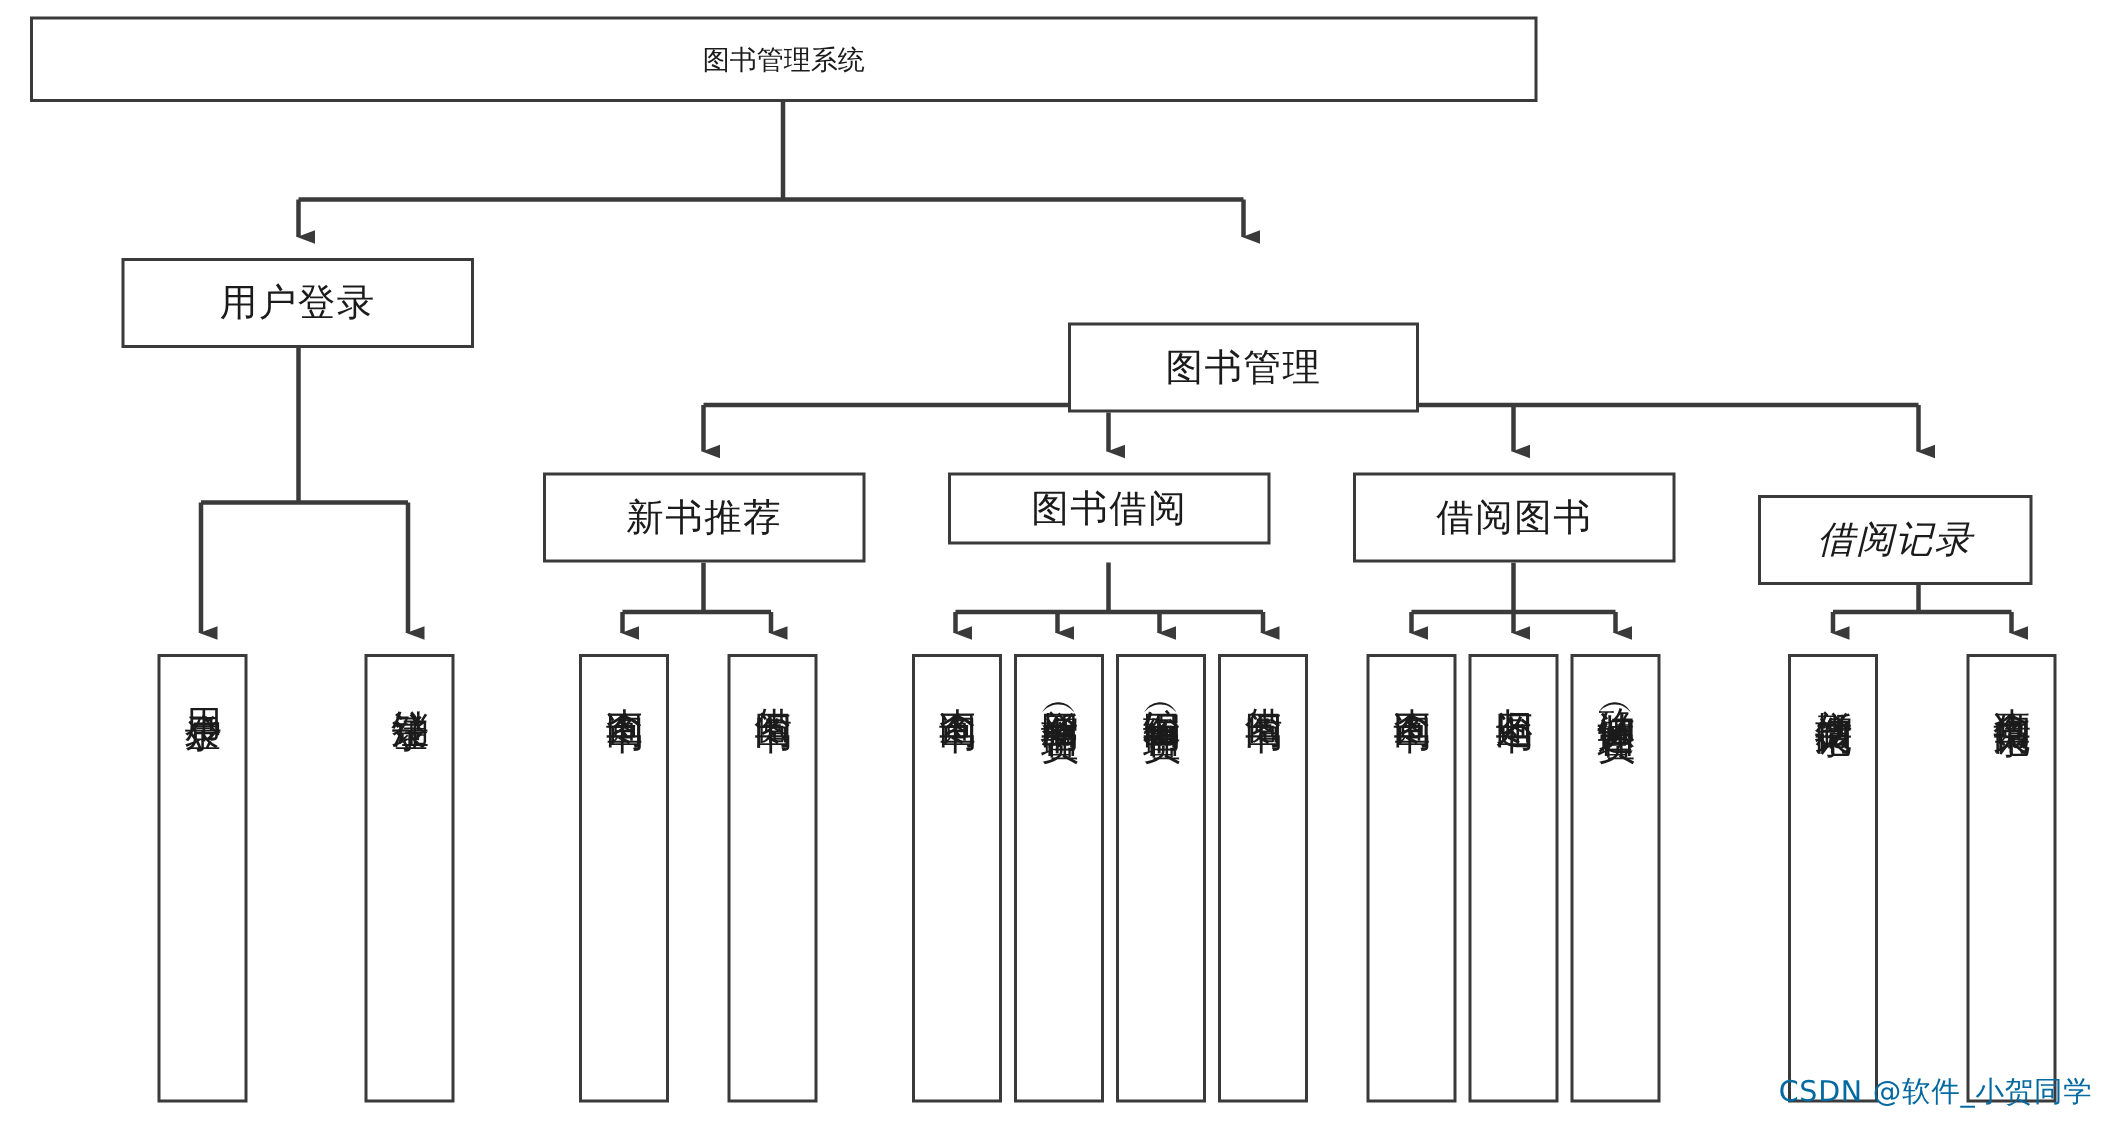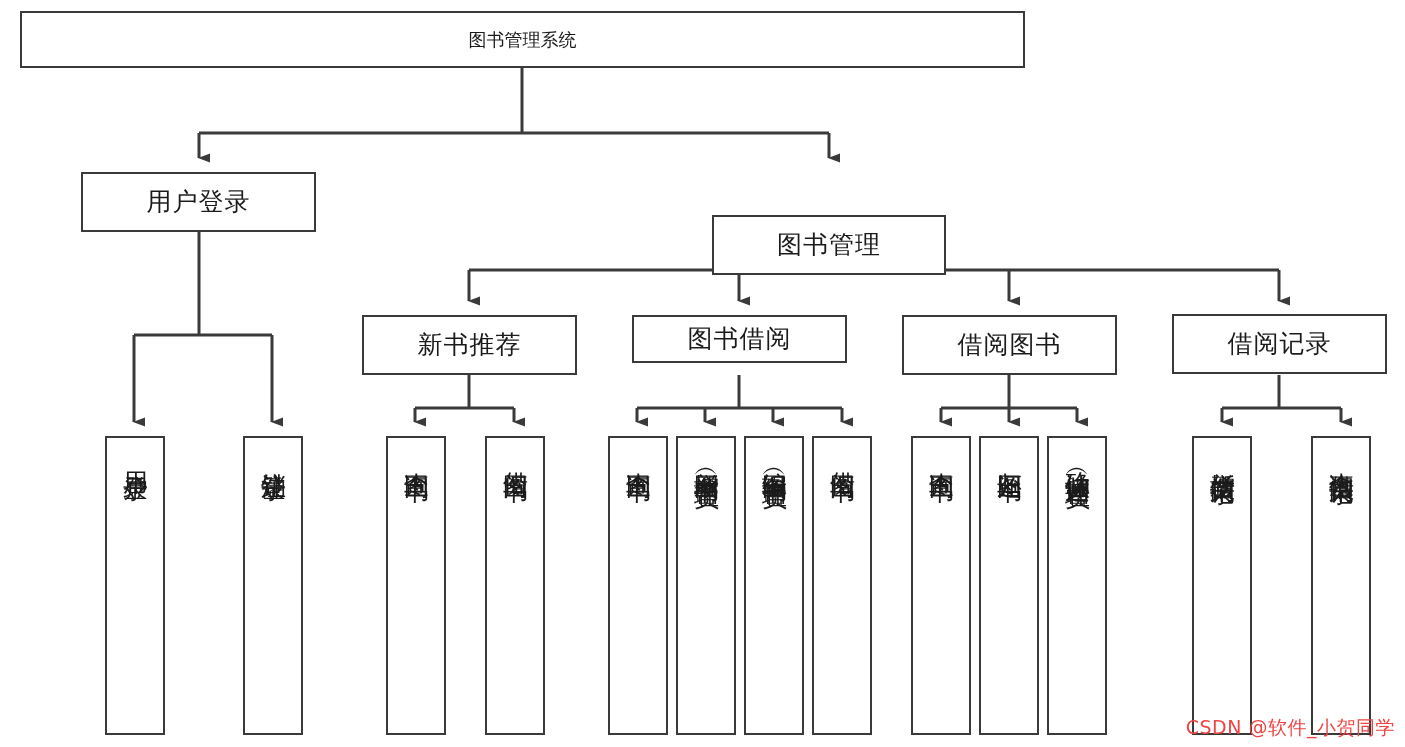--- a/index.html
+++ b/index.html
@@ -57,21 +57,21 @@
     line-height: 1.12;
     letter-spacing: 2px;
     white-space: nowrap;
     display: block;
   }
   .watermark {
     position: absolute;
     right: 10px;
     bottom: 6px;
     font-size: 19px;
-    color: #ef4444;
+    color: #0369a1;
     letter-spacing: 0.5px;
     white-space: nowrap;
   }
 </style>
 </head>
 <body>
 
 <div id="canvas">
 
   <svg id="wires" viewBox="0 0 1405 747" xmlns="http://www.w3.org/2000/svg">
@@ -125,21 +125,21 @@
   </svg>
 
   <div class="node root" style="left:20px; top:11px; width:1005px; height:57px;">图书管理系统</div>
 
   <div class="node h" style="left:81px; top:172px; width:235px; height:60px;">用户登录</div>
   <div class="node h" style="left:712px; top:172px; width:234px; height:60px;margin-top:43px;">图书管理</div>
 
   <div class="node h" style="left:362px; top:315px; width:215px; height:60px;">新书推荐</div>
   <div class="node h" style="left:632px; top:315px; width:215px; height:48px;">图书借阅</div>
   <div class="node h" style="left:902px; top:315px; width:215px; height:60px;">借阅图书</div>
-  <div class="node h" style="left:1172px; top:314px; width:215px; height:60px;">借阅记录</div>
+  <div class="node h" style="left:1172px; top:330px; width:183px; height:60px;font-style:italic;">借阅记录</div>
 
   <div class="node leaf" style="left:105px; top:436px; width:60px; height:299px;">
     <span class="vtext">用户登录</span>
   </div>
   <div class="node leaf" style="left:243px; top:436px; width:60px; height:299px;">
     <span class="vtext">注销登录</span>
   </div>
 
   <div class="node leaf" style="left:386px; top:436px; width:60px; height:299px;">
     <span class="vtext">查询图书</span>

